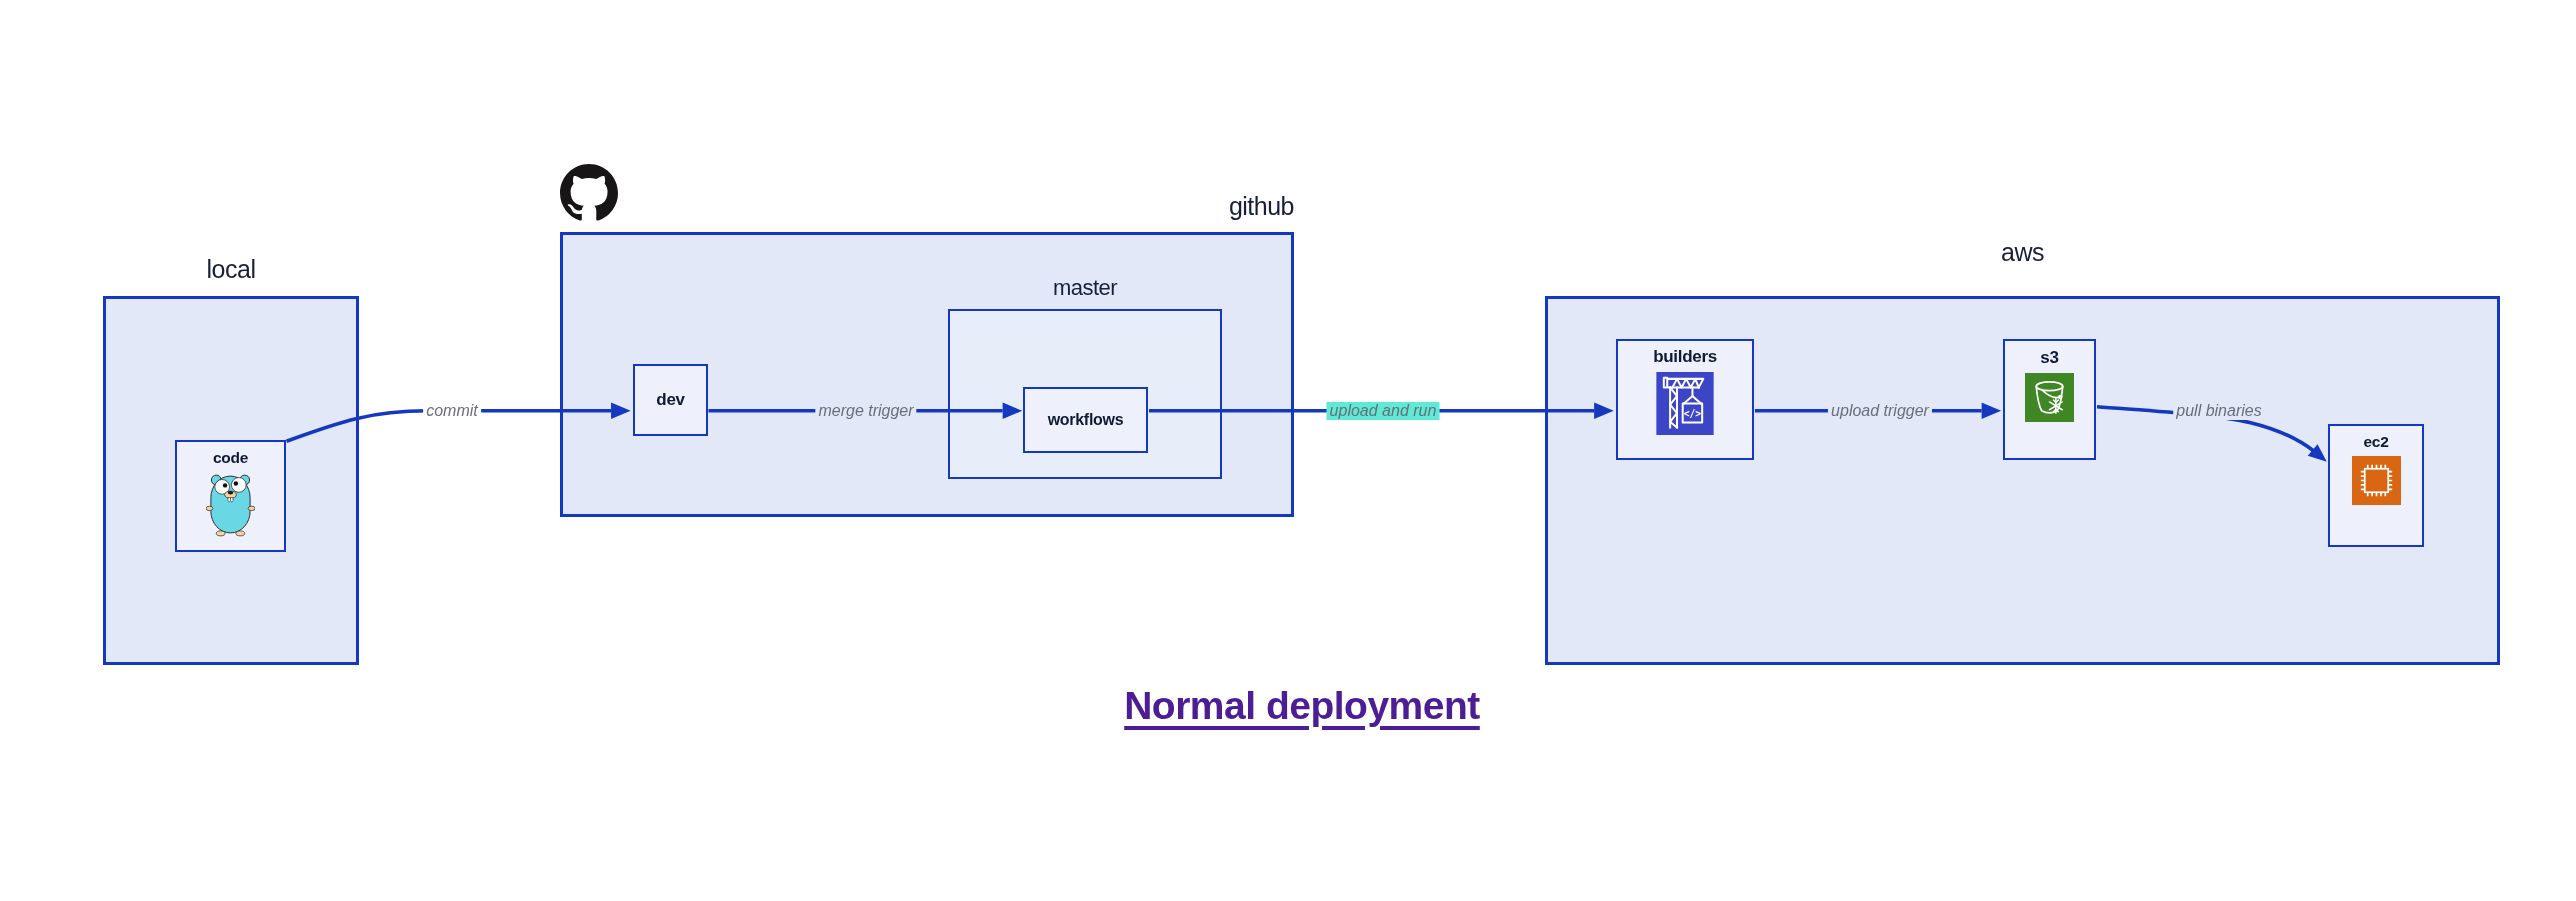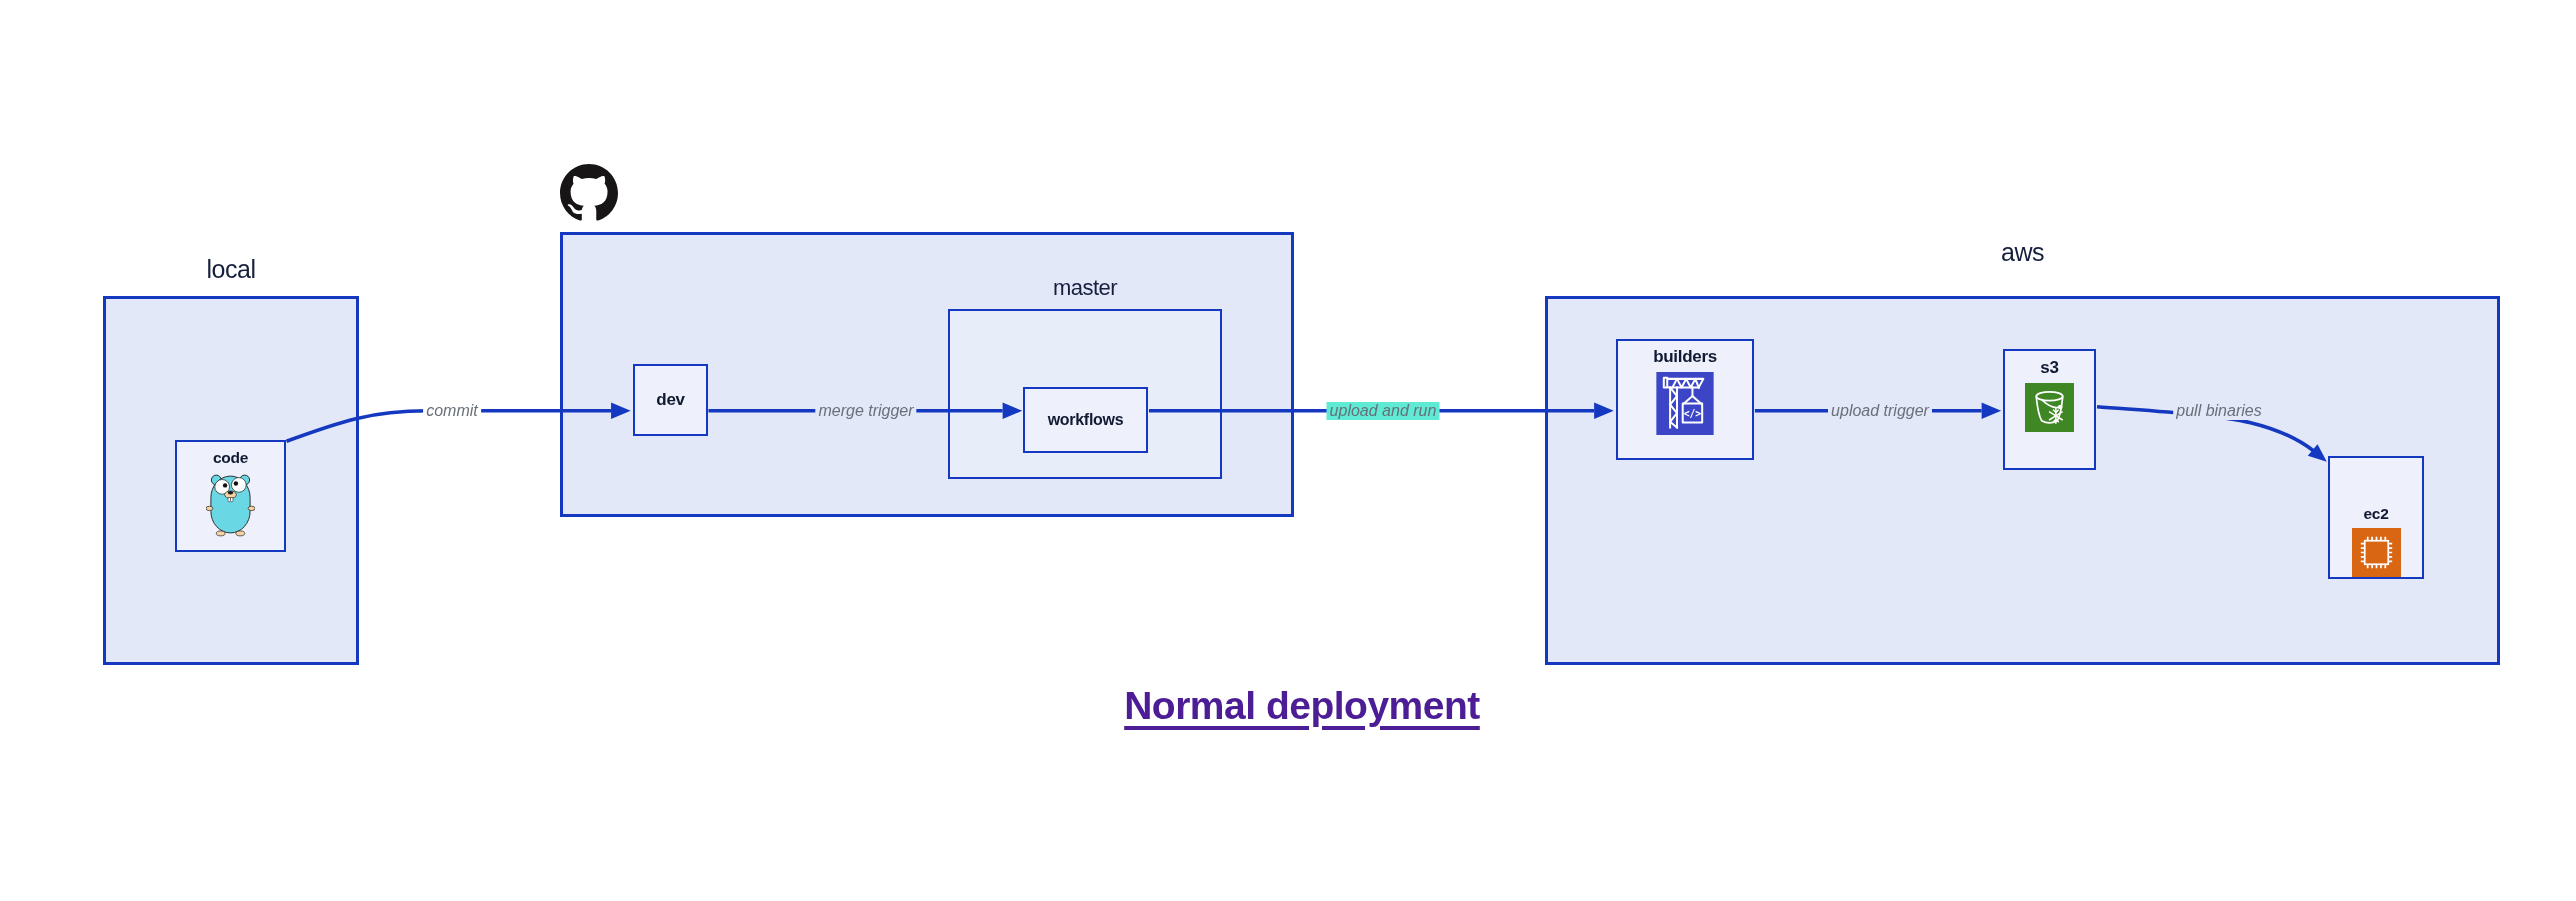--- a/index.html
+++ b/index.html
@@ -25,22 +25,22 @@
   #aws-label    { left:1545px; top:238px; width:955px; text-align:center; }
 
   
   .node { position:absolute; background:#eef1fc; border:2.6px solid #1438c0; z-index:4;
           display:flex; flex-direction:column; align-items:center; }
   .node-label { color:#111a33; font-weight:bold; letter-spacing:-0.3px; }
   #node-code      { left:175px;  top:440px; width:111px; height:112px; padding-top:7.2px; }
   #node-dev       { left:633px; top:364px; width:75px; height:72px; justify-content:center; }
   #node-workflows { left:1023px; top:387px; width:125px; height:66px; justify-content:center; }
   #node-builders  { left:1616px; top:339px; width:138px; height:121px; padding-top:6.2px; }
-  #node-s3        { left:2003px; top:339px; width:93px; height:121px; padding-top:7.2px;margin-top:10px; }
-  #node-ec2       { left:2328px; top:456px; width:96px; height:123px; padding-top:7.2px;justify-content:flex-end; }
+  #node-s3        { left:2003px; top:339px; width:93px; height:121px; padding-top:7.2px; }
+  #node-ec2       { left:2328px; top:424px; width:96px; height:123px; padding-top:7.2px; }
   #node-code .node-label      { font-size:15.5px; }
   #node-dev .node-label       { font-size:17px; }
   #node-workflows .node-label { font-size:16px; }
   #node-builders .node-label  { font-size:17px; }
   #node-s3 .node-label        { font-size:17px; }
   #node-ec2 .node-label       { font-size:15.5px; }
 
   .node-icon { margin-top:5.2px; }
 
   
@@ -85,20 +85,21 @@
   <svg id="github-logo" viewBox="0 0 16 16">
     <path fill="#171515" d="M8 0C3.58 0 0 3.58 0 8c0 3.54 2.29 6.53 5.47 7.59.4.07.55-.17.55-.38 0-.19-.01-.82-.01-1.49-2.01.37-2.53-.49-2.69-.94-.09-.23-.48-.94-.82-1.13-.28-.15-.68-.52-.01-.53.63-.01 1.08.58 1.23.82.72 1.21 1.87.87 2.33.66.07-.52.28-.87.51-1.07-1.78-.2-3.64-.89-3.64-3.95 0-.87.31-1.59.82-2.15-.08-.2-.36-1.02.08-2.12 0 0 .67-.21 2.2.82.64-.18 1.32-.27 2-.27.68 0 1.36.09 2 .27 1.53-1.04 2.2-.82 2.2-.82.44 1.1.16 1.92.08 2.12.51.56.82 1.27.82 2.15 0 3.07-1.87 3.75-3.65 3.95.29.25.54.73.54 1.48 0 1.07-.01 1.93-.01 2.2 0 .21.15.46.55.38A8.01 8.01 0 0 0 16 8c0-4.42-3.58-8-8-8z"></path>
   </svg>
 
   <div class="group" id="box-local"></div>
   <div class="group" id="box-github"></div>
   <div class="group" id="box-master"></div>
   <div class="group" id="box-aws"></div>
 
   <div class="group-label" id="local-label">local</div>
+  <div class="group-label" id="github-label">github</div>
   <div class="group-label" id="master-label">master</div>
   <div class="group-label" id="aws-label">aws</div>
 
   <div class="node" id="node-code">
     <span class="node-label">code</span>
     <svg class="node-icon" width="49" height="65" viewBox="0 0 100 130">
       <circle cx="21" cy="15" r="10" fill="#6ad7e5" stroke="#2b2b2b" stroke-width="2"></circle>
       <circle cx="79" cy="15" r="10" fill="#6ad7e5" stroke="#2b2b2b" stroke-width="2"></circle>
       <rect x="10" y="7" width="80" height="116" rx="40" ry="44" fill="#6ad7e5" stroke="#2b2b2b" stroke-width="2"></rect>
       <ellipse cx="7" cy="73" rx="7" ry="4.5" fill="#f6d2a2" stroke="#2b2b2b" stroke-width="1.5"></ellipse>

